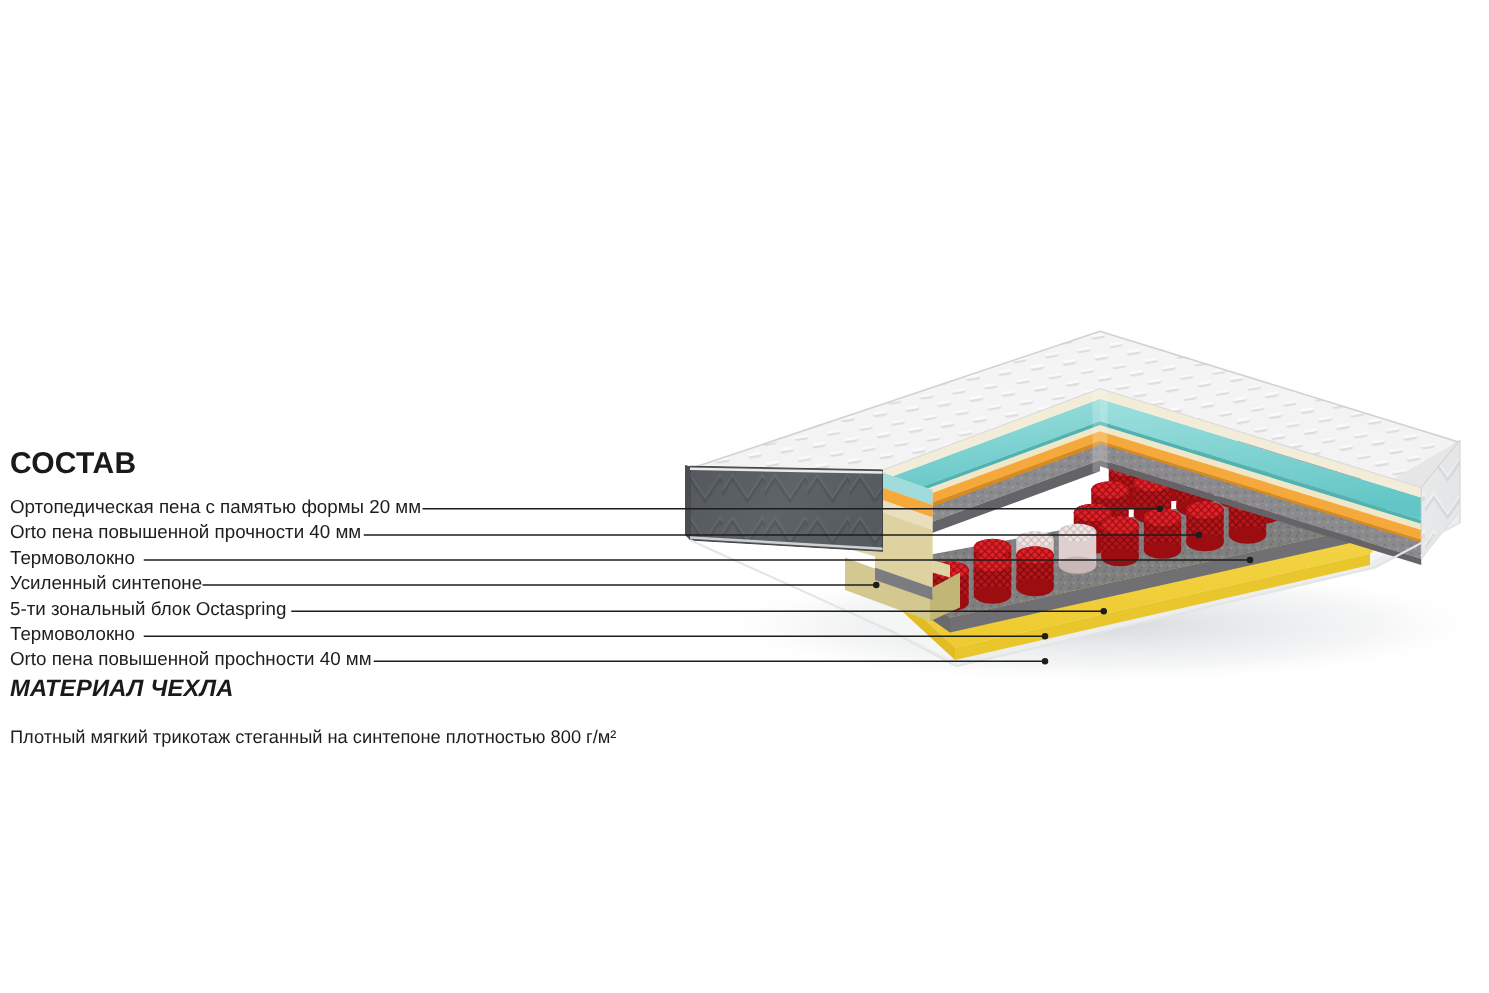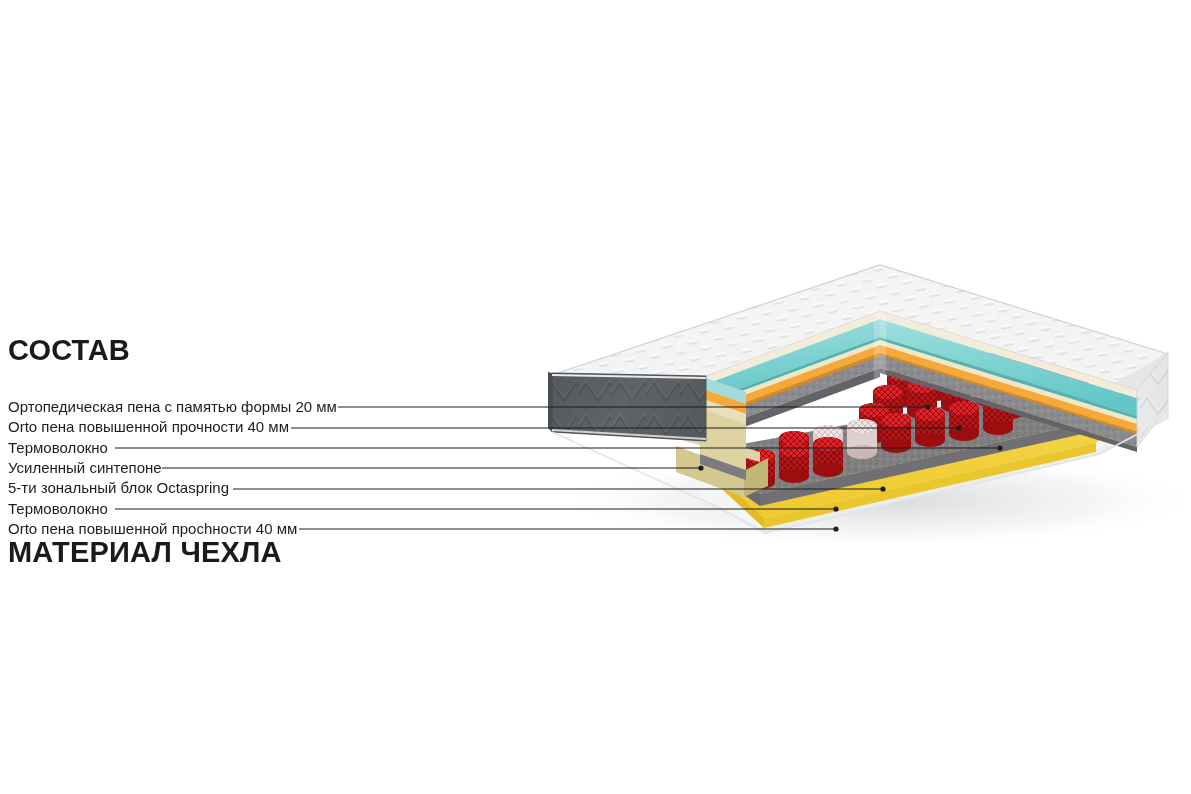--- a/index.html
+++ b/index.html
@@ -22,29 +22,30 @@
   
   .heading {
     position: absolute;
     font-weight: bold;
     color: #1a1a1a;
     letter-spacing: 0.2px;
     white-space: nowrap;
   }
   #heading-sostav {
     left: 8px;
-    top: 334px;
-    font-size: 29px;
+    top: 355px;
+    font-size: 24px;
     line-height: 32px;
   }
   #heading-cover {
     left: 8px;
     top: 536px;
-    font-size: 29px;
+    font-size: 19px;
     line-height: 32px;
+    font-style: italic;
   }
   .spec-list {
     position: absolute;
     left: 8px;
     top: 396px;
     width: 560px;
     margin: 0;
     padding: 0;
     list-style: none;
   }
@@ -496,14 +497,15 @@
     <li class="spec-item">
       <span class="spec-label">Термоволокно</span>
     </li>
     <li class="spec-item">
       <span class="spec-label">Orto пена повышенной прochности 40 мм</span>
     </li>
   </ul>
 
   <div class="heading" id="heading-cover">МАТЕРИАЛ ЧЕХЛА</div>
 
+  <div class="cover-text">Плотный мягкий трикотаж стеганный на синтепоне плотностью 800 г/м²</div>
 
 </div>
 
 </body></html>

